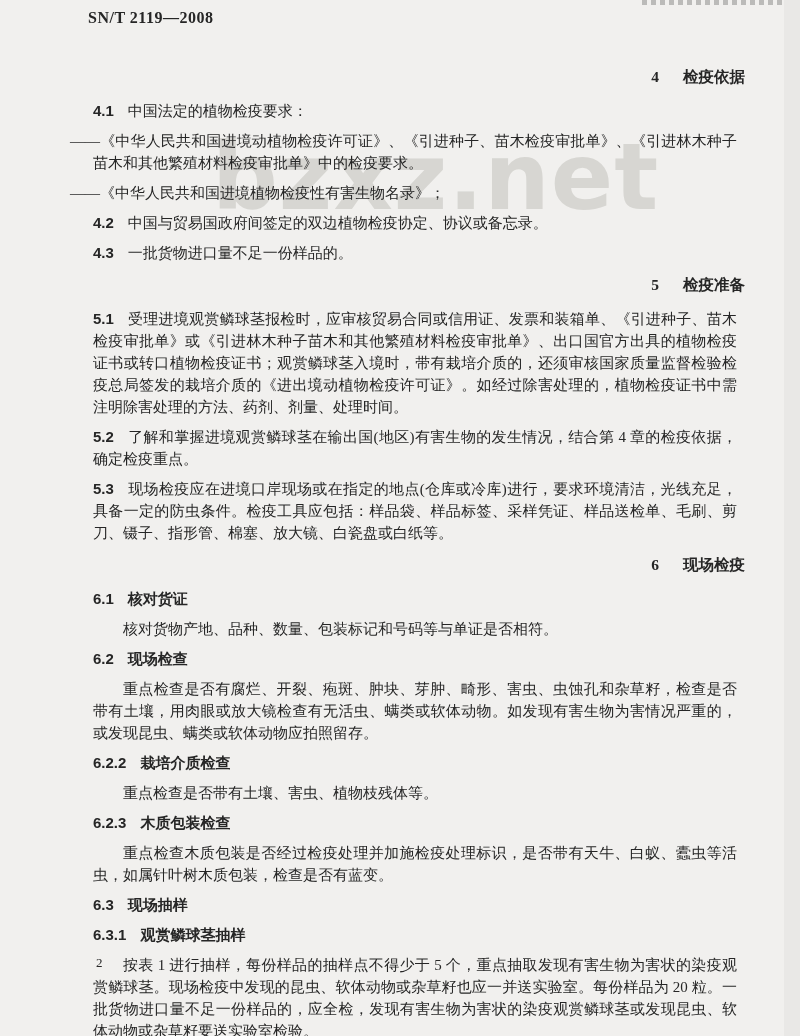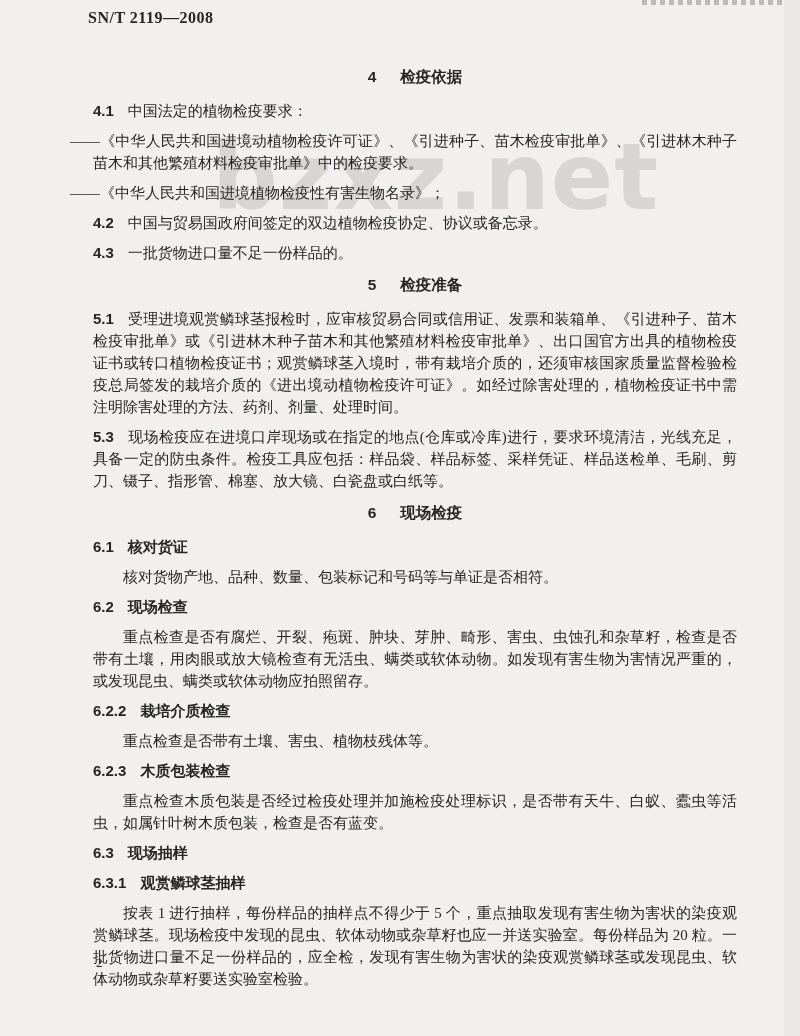--- a/index.html
+++ b/index.html
@@ -31,24 +31,24 @@
     color:#d7d6d2;
     user-select:none;
   }
   .content{
     position:absolute; left:85px; top:56px; width:660px; z-index:1;
     font-size:15px; line-height:22px;
     text-align:justify;
   }
   .content p{margin:8px;padding:0;}
   .hsec{
-    font-family:Liberation Sans, sans-serif;
+    font-family:Liberation Serif, serif;
     font-weight:bold; font-size:15.5px;
     margin:10px 0 12px 0 !important;
-    text-align:center;
+    text-align:right;
   }
   .hsec .num{margin-right:24px;}
   .hsub{
     font-family:"Liberation Sans",sans-serif;
     font-weight:bold; font-size:15px;
     text-align:left;
   }
   .hsub .num{margin-right:14px;}
   .clause .num{
     font-family:"Liberation Sans",sans-serif;
@@ -85,20 +85,21 @@
 
     <p class="clause"><span class="num">4.2</span><span>中国与贸易国政府间签定的双边植物检疫协定、协议或备忘录。</span></p>
 
     <p class="clause"><span class="num">4.3</span><span>一批货物进口量不足一份样品的。</span></p>
 
 
     <p class="hsec"><span class="num">5</span><span>检疫准备</span></p>
 
     <p class="clause"><span class="num">5.1</span><span>受理进境观赏鳞球茎报检时，应审核贸易合同或信用证、发票和装箱单、《引进种子、苗木检疫审批单》或《引进林木种子苗木和其他繁殖材料检疫审批单》、出口国官方出具的植物检疫证书或转口植物检疫证书；观赏鳞球茎入境时，带有栽培介质的，还须审核国家质量监督检验检疫总局签发的栽培介质的《进出境动植物检疫许可证》。如经过除害处理的，植物检疫证书中需注明除害处理的方法、药剂、剂量、处理时间。</span></p>
 
+    <p class="clause"><span class="num">5.2</span><span>了解和掌握进境观赏鳞球茎在输出国(地区)有害生物的发生情况，结合第 4 章的检疫依据，确定检疫重点。</span></p>
 
     <p class="clause"><span class="num">5.3</span><span>现场检疫应在进境口岸现场或在指定的地点(仓库或冷库)进行，要求环境清洁，光线充足，具备一定的防虫条件。检疫工具应包括：样品袋、样品标签、采样凭证、样品送检单、毛刷、剪刀、镊子、指形管、棉塞、放大镜、白瓷盘或白纸等。</span></p>
 
     <p class="hsec"><span class="num">6</span><span>现场检疫</span></p>
 
     <p class="hsub"><span class="num">6.1</span><span>核对货证</span></p>
 
     <p class="para">核对货物产地、品种、数量、包装标记和号码等与单证是否相符。</p>
 
     <p class="hsub"><span class="num">6.2</span><span>现场检查</span></p>

